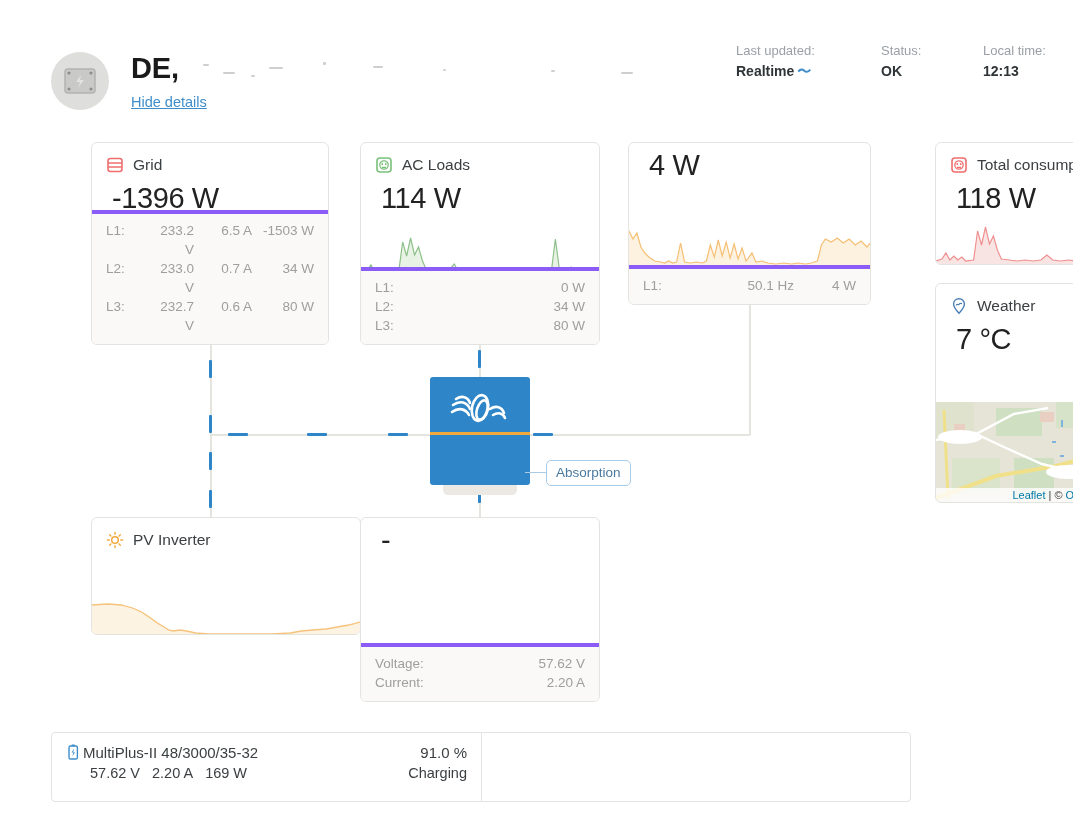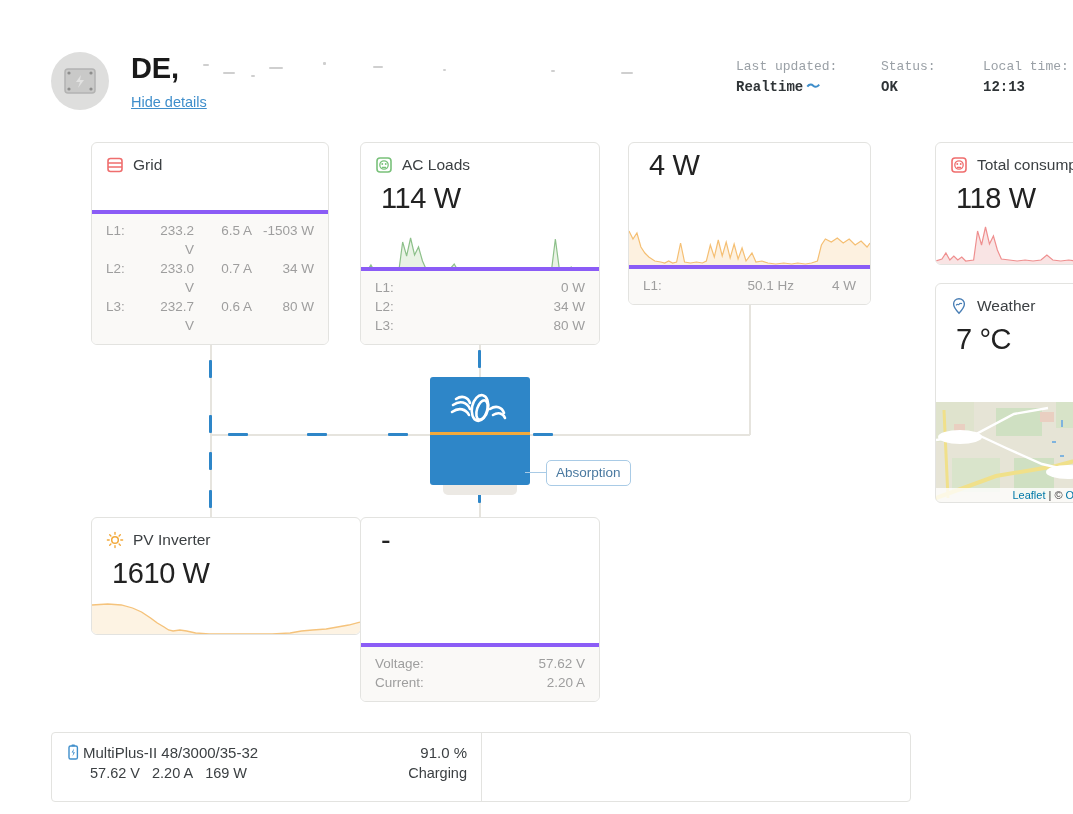--- a/index.html
+++ b/index.html
@@ -32,21 +32,21 @@
     background: #ffffff;
   }
   .redact i {
     position: absolute; background: #cfcfcf; border-radius: 1px;
   }
   .hide-details {
     position: absolute; left: 116px; top: 94px;
     font-size: 14.5px; color: #3f8ecb;
     text-decoration: underline; cursor: pointer;
   }
-  .hstat { position: absolute; top: 58px; font-family: Liberation Mono, monospace; }
+  .hstat { position: absolute; top: 42px; }
   .hstat .lbl { font-size: 13px; color: #9aa0a6; line-height: 18px; white-space: nowrap; }
   .hstat .val { font-size: 14px; font-weight: bold; color: #2f3437; line-height: 22px; white-space: nowrap; }
   .hstat .val .zig { color: #3f8ecb; margin-left: 3px; letter-spacing: -1px; }
   .hstat-updated { left: 721px; }
   .hstat-status  { left: 866px; }
   .hstat-time    { left: 968px; }
 
   
   .card {
     position: absolute;
@@ -252,20 +252,21 @@
     <div class="card-head">
       <span>
         <svg class="ic" viewBox="0 0 18 18">
           <rect x="2" y="2.5" width="14" height="13" rx="2.5" fill="none" stroke="#ef6e6e" stroke-width="1.6"></rect>
           <line x1="2" y1="7" x2="16" y2="7" stroke="#ef6e6e" stroke-width="1.6"></line>
           <line x1="2" y1="11" x2="16" y2="11" stroke="#ef6e6e" stroke-width="1.6"></line>
         </svg>
       </span>
       <span class="ttl">Grid</span>
     </div>
+    <div class="card-value">-1396 W</div>
     <div class="spark" style="top:82px; height:52px;">
       <svg viewBox="0 0 238 52" preserveAspectRatio="none">
         <path d="M0,44 L6,46 L10,41 L16,46 L22,43 L28,46 L34,45 L40,45 L44,28 L48,33 L52,26 L56,33 L60,30 L66,27 L74,22 L84,19 L96,18 L104,17 L110,19 L118,17 L128,18 L140,17 L150,18 L162,17 L172,18 L182,17 L190,11 L194,18 L202,18 L214,19 L224,21 L232,26 L238,28 L238,52 L0,52 Z" fill="#f6dede" opacity="0.55"></path>
         <path d="M0,44 L6,46 L10,41 L16,46 L22,43 L28,46 L34,45 L40,45 L44,28 L48,33 L52,26 L56,33 L60,30 L66,27 L74,22 L84,19 L96,18 L104,17 L110,19 L118,17 L128,18 L140,17 L150,18 L162,17 L172,18 L182,17 L190,11 L194,18 L202,18 L214,19 L224,21 L232,26 L238,28" fill="none" stroke="#ef8f8f" stroke-width="1.2"></path>
         <path d="M0,44 L6,46 L10,41 L16,46 L22,43 L28,46 L34,45 L40,45 L44,28 L48,33 L52,26 L56,33 L60,30 L66,27 L74,22 L78,21 L78,52 L0,52 Z" fill="#e3f0de" opacity="0.8"></path>
         <path d="M0,44 L6,46 L10,41 L16,46 L22,43 L28,46 L34,45 L40,45 L44,28 L48,33 L52,26 L56,33 L60,30 L66,27 L74,22 L78,21" fill="none" stroke="#8dc08a" stroke-width="1.2"></path>
       </svg>
     </div>
     <div class="card-foot">
       <div class="frow">
@@ -421,21 +422,20 @@
             <line x1="14.8" y1="9" x2="16.6" y2="9"></line>
             <line x1="3.7" y1="3.7" x2="4.9" y2="4.9"></line>
             <line x1="13.1" y1="13.1" x2="14.3" y2="14.3"></line>
             <line x1="3.7" y1="14.3" x2="4.9" y2="13.1"></line>
             <line x1="13.1" y1="4.9" x2="14.3" y2="3.7"></line>
           </g>
         </svg>
       </span>
       <span class="ttl">PV Inverter</span>
     </div>
-    <div class="card-value">1610 W</div>
     <div class="spark" style="top:74px; height:44px;">
       <svg viewBox="0 0 238 44" preserveAspectRatio="none">
         <path d="M0,13 L14,12 L26,13 L36,16 L44,20 L52,26 L58,31 L64,35 L68,38 L72,39 L78,38 L84,39 L92,41 L104,42 L120,42 L140,42 L160,42 L176,41 L186,39 L196,38 L208,37 L218,35 L228,33 L238,30 L238,44 L0,44 Z" fill="#fdf2e2" opacity="0.95"></path>
         <path d="M0,13 L14,12 L26,13 L36,16 L44,20 L52,26 L58,31 L64,35 L68,38 L72,39 L78,38 L84,39 L92,41 L104,42 L120,42 L140,42 L160,42 L176,41 L186,39 L196,38 L208,37 L218,35 L228,33 L238,30" fill="none" stroke="#f5c37c" stroke-width="1.3"></path>
       </svg>
     </div>
   </div>
 
   <div class="card" style="left:345px; top:517px; width:240px; height:185px;">
     <div class="card-value">-</div>

